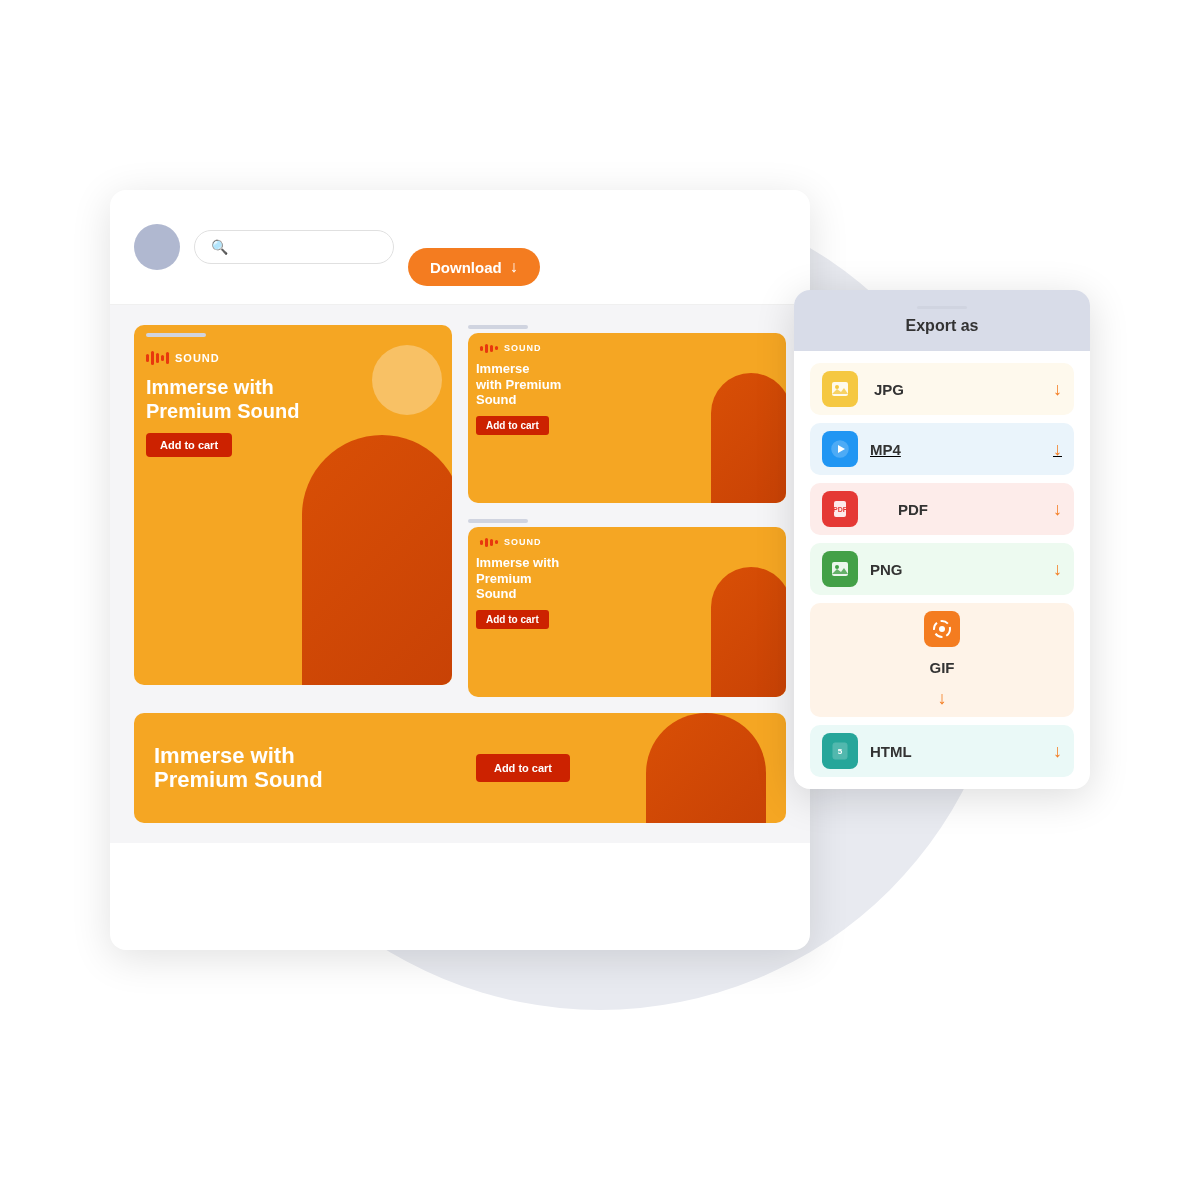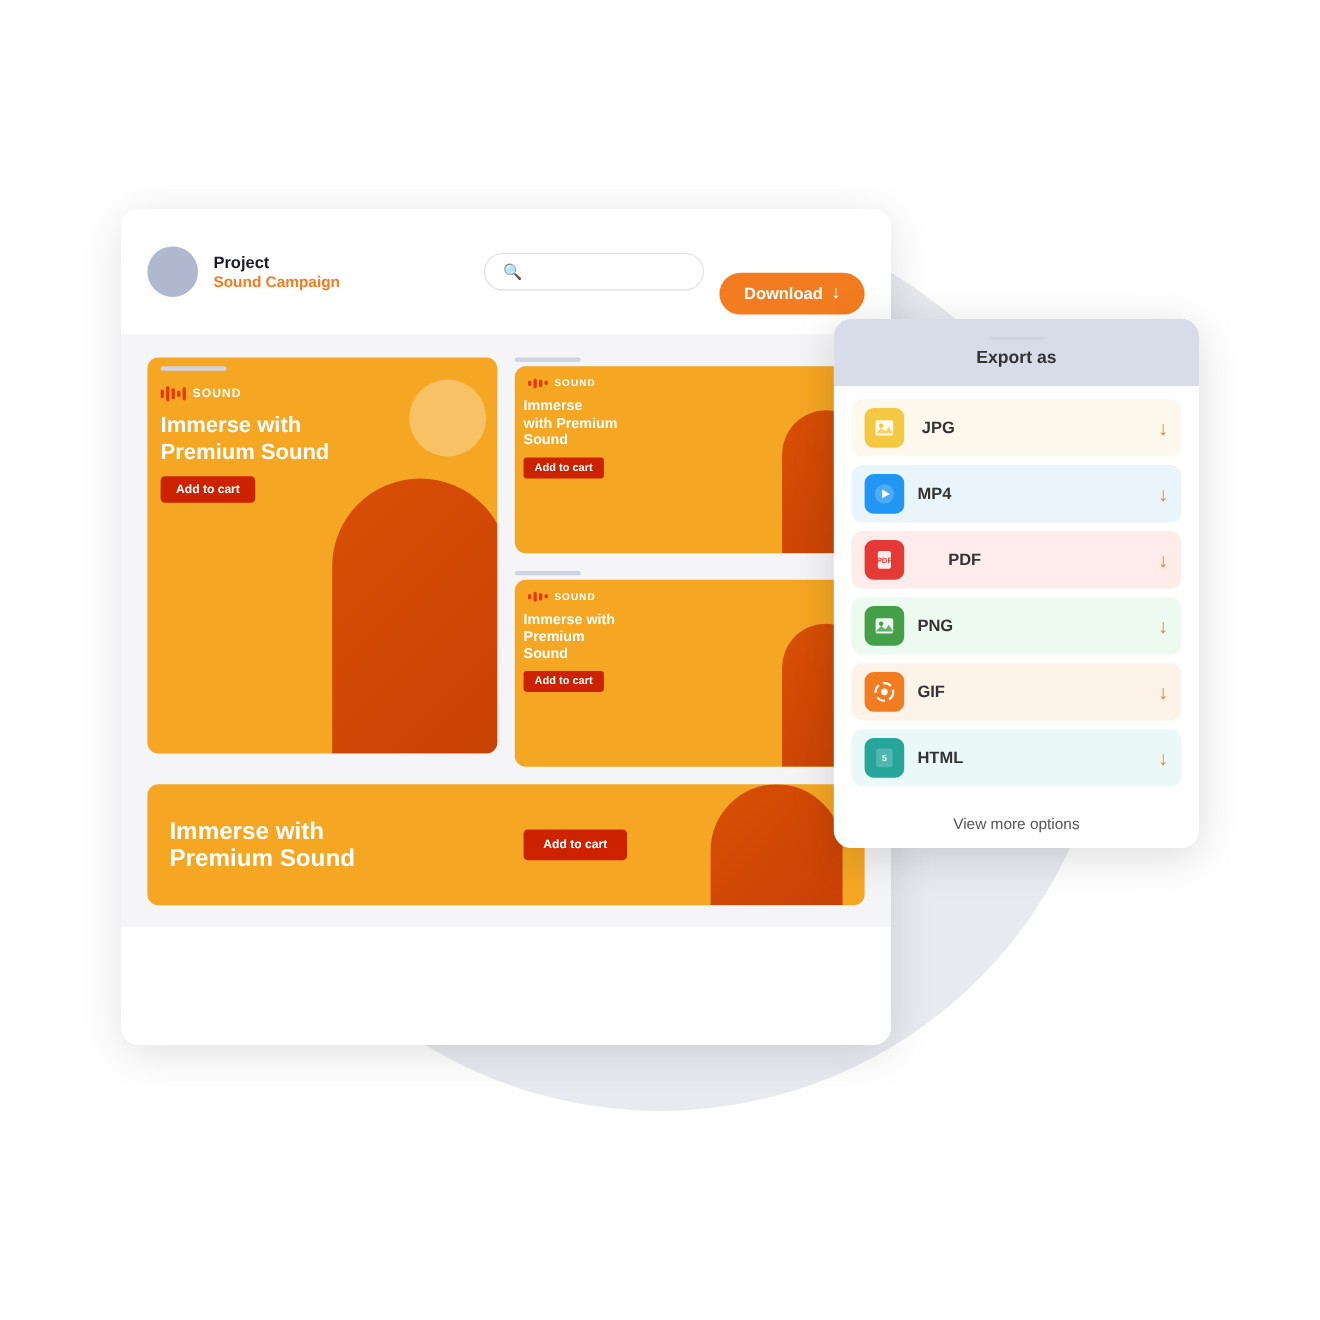--- a/index.html
+++ b/index.html
@@ -301,21 +301,21 @@
       background: #d0d4e0;
       border-radius: 2px;
       margin: 8px 0 4px 0;
     }
 
     
     .export-panel {
       position: absolute;
       top: 140px;
       right: 0;
-      width: 332px;
+      width: 296px;
       background: #ffffff;
       border-radius: 16px;
       box-shadow: 0 8px 40px rgba(0,0,0,0.14);
       padding: 0;
       overflow: hidden;
     }
 
     .export-header {
       background: #d8dce8;
       padding: 16px 20px;
@@ -338,24 +338,24 @@
     .export-item {
       display: flex;
       align-items: center;
       gap: 12px;
       padding: 8px 12px;
       border-radius: 10px;
       cursor: pointer;
     }
 
     .export-item-jpg { background: #fef9ed; gap: 16px; }
-    .export-item-mp4 { background: #eaf4fb; }
+    .export-item-mp4 { background: #eaf4fb; text-decoration: underline; }
     .export-item-pdf { background: #fdecea; gap: 40px; }
     .export-item-png { background: #edfaf0; }
-    .export-item-gif { background: #fef3e8; }
+    .export-item-gif { background: #fef3e8; flex-direction: column; }
     .export-item-html { background: #eaf9f7; }
 
     .format-icon {
       width: 36px;
       height: 36px;
       border-radius: 8px;
       display: flex;
       align-items: center;
       justify-content: center;
       font-size: 16px;
@@ -403,24 +403,20 @@
 <body>
 
 <div class="bg-circle"></div>
 
 <div class="scene-wrapper">
 
   <div class="app-card">
 
     <div class="app-header">
       <div class="avatar"></div>
-      <div class="project-info">
-        <div class="project-label">Project</div>
-        <div class="project-sub">Sound Campaign</div>
-      </div>
       <div class="search-bar">
         <span class="search-icon-svg">🔍</span>
         <input class="search-input" type="text" placeholder="" style="">
       </div>
       <button class="download-btn">
         <span>Download</span>
         <span class="download-icon">↓</span>
       </button>
     </div>
 
@@ -566,16 +562,15 @@
             <rect x="3" y="2" width="14" height="16" rx="2" fill="white" opacity="0.2" stroke="white" stroke-width="1"></rect>
             <text x="10" y="13" text-anchor="middle" font-size="8" font-weight="bold" fill="white">5</text>
           </svg>
         </div>
         <span class="format-label">HTML</span>
         <span class="download-arrow">↓</span>
       </div>
 
     </div>
 
-    <div class="view-more">View more options</div>
   </div>
 
 </div>
 
 </body></html>

